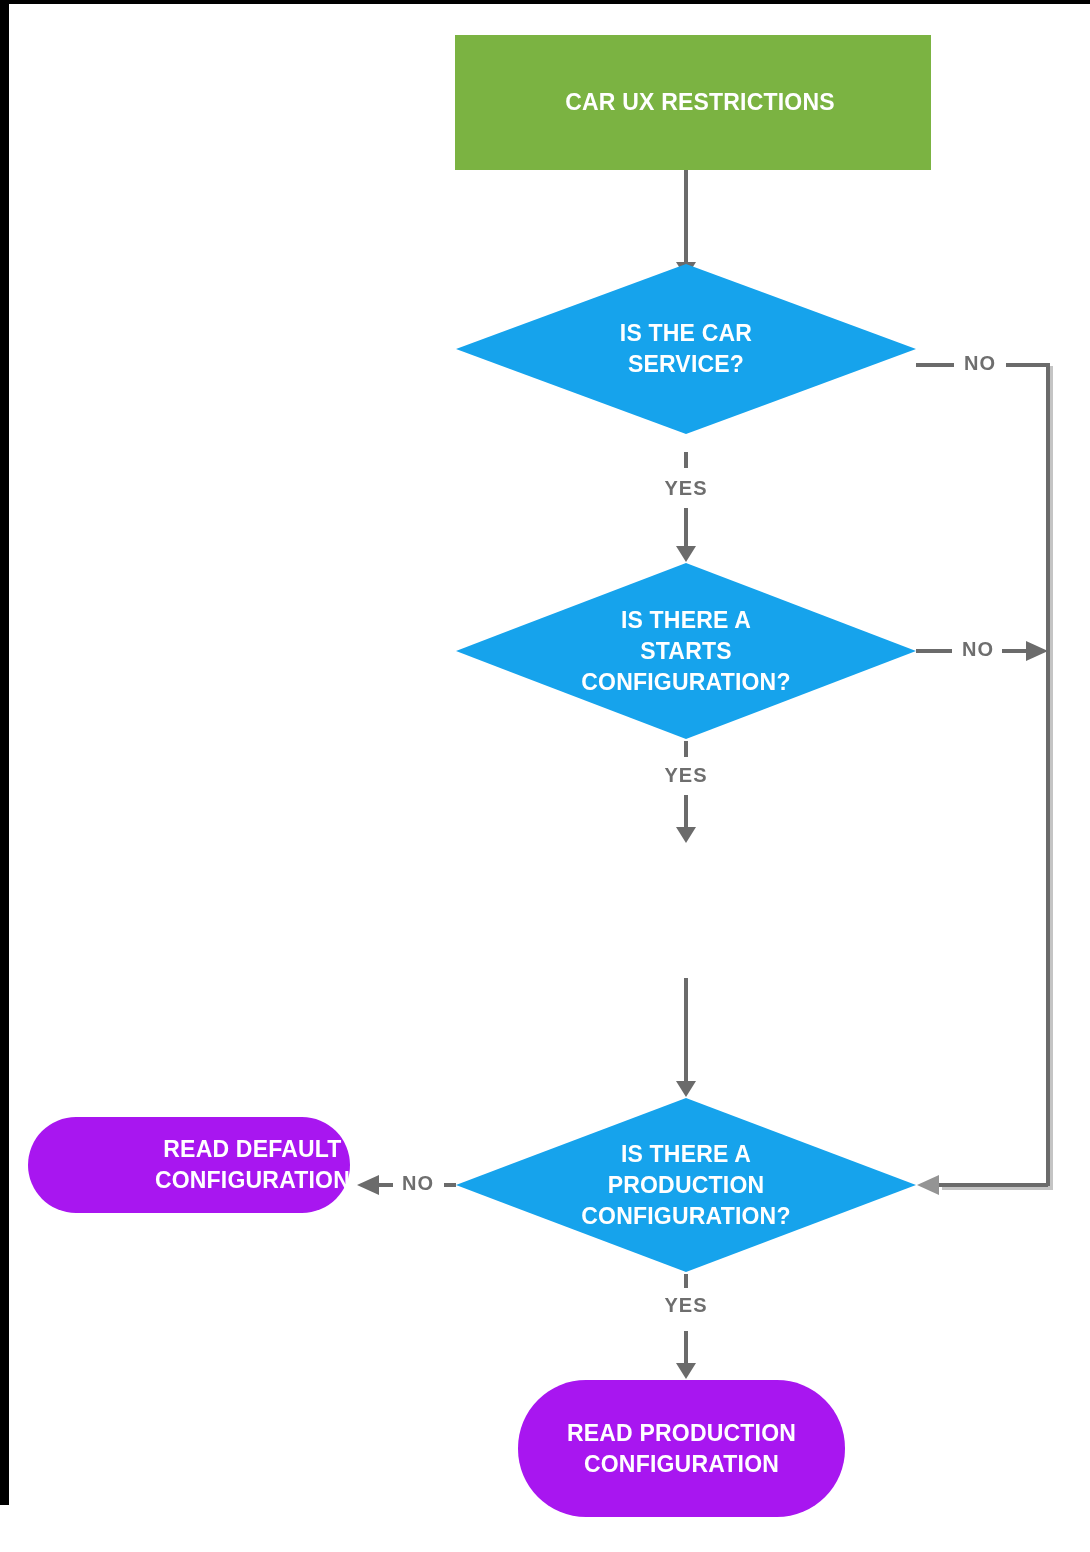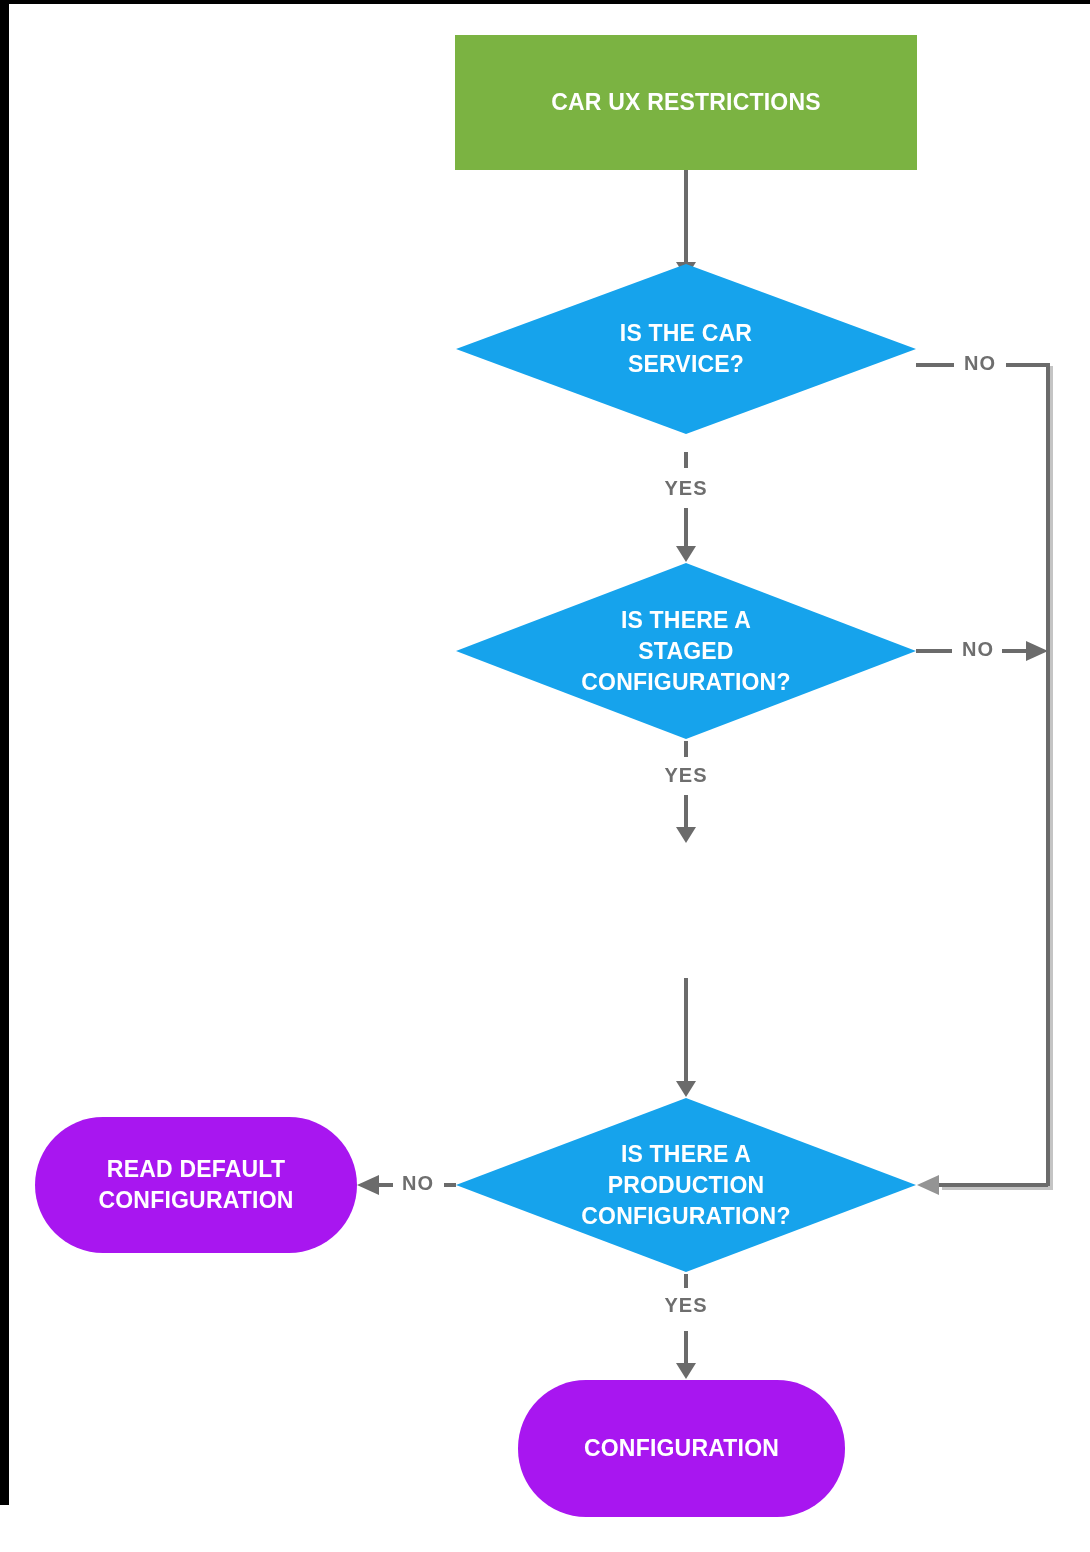--- a/index.html
+++ b/index.html
@@ -51,21 +51,21 @@
   .arrow.left.dark { border-right-color: var(--connector, #6B6B6B); }
 </style>
 </head>
 <body>
 
 <div class="canvas">
 
   <div class="frame-top"></div>
   <div class="frame-left"></div>
 
-  <div class="node process" style="left:455px; top:35px; width:462px; height:135px;">
+  <div class="node process" style="left:455px; top:35px; width:462px; height:135px;padding-left:14px;">
     <div class="node-text">
       <span>CAR UX RESTRICTIONS</span>
     </div>
   </div>
 
   <div class="line" style="left:684px; top:170px; width:4px; height:94px;"></div>
   <div class="arrow down" style="left:676px; top:262px;"></div>
 
   <div class="node decision" style="left:456px; top:264px; width:460px; height:170px;">
     <div class="node-text">
@@ -80,21 +80,21 @@
   <div class="line shadow" style="left:1046px; top:363px; width:4px; height:824px;"></div>
 
   <div class="line" style="left:684px; top:452px; width:4px; height:16px;"></div>
   <div class="edge-label" style="left:658px; top:477px; width:56px;">YES</div>
   <div class="line" style="left:684px; top:508px; width:4px; height:38px;"></div>
   <div class="arrow down" style="left:676px; top:546px;"></div>
 
   <div class="node decision" style="left:456px; top:563px; width:460px; height:176px;">
     <div class="node-text">
       <span>IS THERE A</span>
-      <span>STAGED</span>
+      <span>STARTS</span>
       <span>CONFIGURATION?</span>
     </div>
   </div>
 
   <div class="line" style="left:916px; top:649px; width:36px; height:4px;"></div>
   <div class="edge-label" style="left:950px; top:638px; width:56px;">NO</div>
   <div class="line" style="left:1002px; top:649px; width:24px; height:4px;"></div>
   <div class="arrow right" style="left:1026px; top:641px;"></div>
 
   <div class="line" style="left:684px; top:741px; width:4px; height:16px;"></div>
@@ -115,31 +115,32 @@
       <span>PRODUCTION</span>
       <span>CONFIGURATION?</span>
     </div>
   </div>
 
   <div class="line" style="left:444px; top:1183px; width:12px; height:4px;"></div>
   <div class="edge-label" style="left:392px; top:1172px; width:52px;">NO</div>
   <div class="line" style="left:379px; top:1183px; width:14px; height:4px;"></div>
   <div class="arrow left dark" style="left:357px; top:1175px;"></div>
 
-  <div class="node terminal" style="left:35px; top:1117px; width:322px; height:136px;">
+  <div class="node terminal" style="left:28px; top:1117px; width:322px; height:96px;justify-content:flex-end;">
     <div class="node-text">
       <span>READ DEFAULT</span>
       <span>CONFIGURATION</span>
     </div>
   </div>
 
   <div class="line" style="left:684px; top:1274px; width:4px; height:14px;"></div>
   <div class="edge-label" style="left:658px; top:1294px; width:56px;">YES</div>
   <div class="line" style="left:684px; top:1331px; width:4px; height:33px;"></div>
   <div class="arrow down" style="left:676px; top:1363px;"></div>
 
   <div class="node terminal" style="left:518px; top:1380px; width:327px; height:137px;">
     <div class="node-text">
+      <span>READ PRODUCTION</span>
       <span>CONFIGURATION</span>
     </div>
   </div>
 
 </div>
 
 </body></html>

